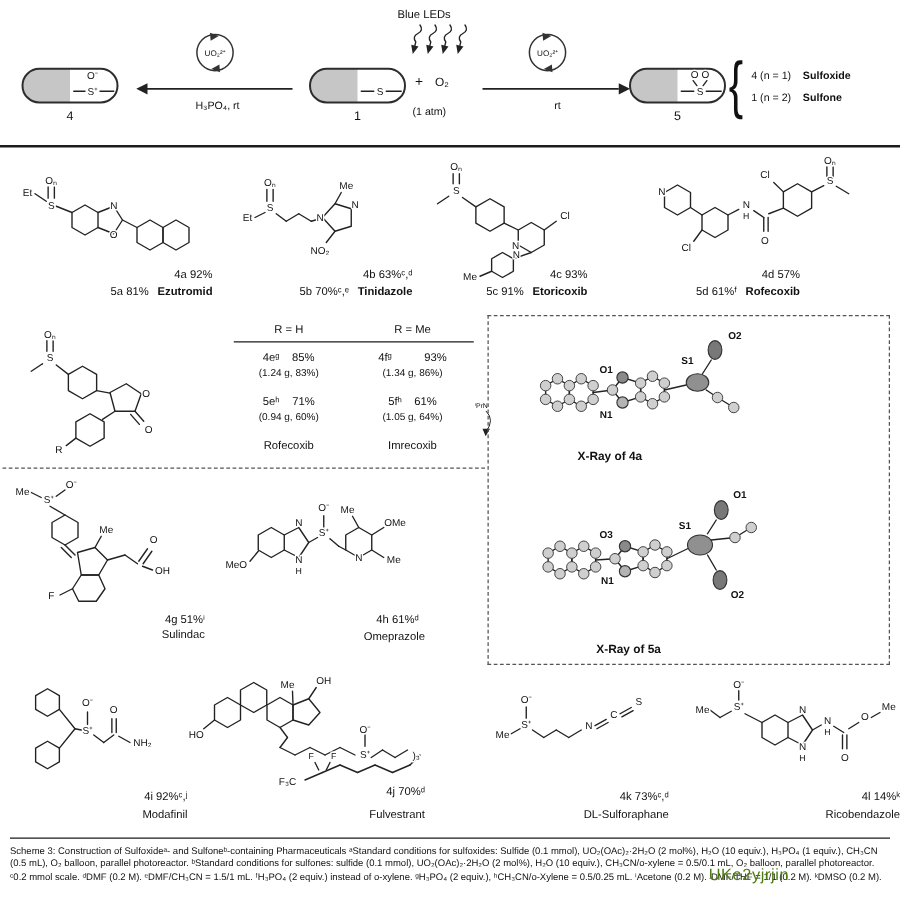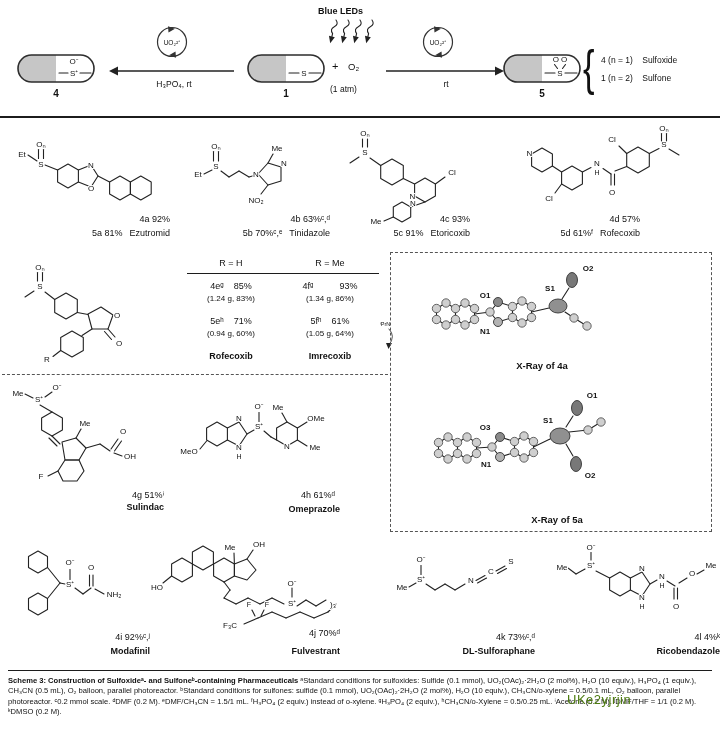--- a/index.html
+++ b/index.html
@@ -1,38 +1,38 @@
 <!DOCTYPE html>
 <html><head>
 <meta charset="utf-8">
 <style>
   *{margin:0;padding:0;box-sizing:border-box}
   body{background:#fff;font-family:"Liberation Sans",sans-serif;color:#111}
   #fig{position:relative;width:720px;height:736px;background:#fff;overflow:hidden}
   .t{position:absolute;white-space:nowrap;font-size:9px}
   .c{text-align:center}
-  .b{font-weight:bold}
+  .b{font-weight:normal}
   .yield{position:absolute;font-size:9px;text-align:right;white-space:nowrap}
-  .nm{font-weight:normal;margin-left:7px}
+  .nm{font-weight:bold;margin-left:7px}
   .sub{font-size:8px}
   svg{position:absolute;overflow:visible}
   svg .bd{stroke:#222;stroke-width:1.1;fill:none;stroke-linecap:round;stroke-linejoin:round}
   svg .bd2{stroke:#222;stroke-width:1.4;fill:none}
   svg text{font-family:"Liberation Sans",sans-serif;font-size:8px;fill:#111;text-anchor:middle;
            paint-order:stroke;stroke:#fff;stroke-width:2.2px;stroke-linejoin:round}
   svg text.s7{font-size:7px}
   svg text.s6{font-size:6.5px}
   svg text.n5{font-size:5.5px}
   svg text.xl{font-weight:bold}
   .orc{fill:#cfcfcf;stroke:#444;stroke-width:0.8}
   .oratom{stroke:#333;stroke-width:0.9}
   .hline{position:absolute;background:#1c1c1c}
   .dash{position:absolute;border-top:1.5px dashed #555}
   .dashbox{position:absolute;border:1.5px dashed #555}
-  .caplabel{position:absolute;font-size:9.5px;font-weight:bold;text-align:center;white-space:nowrap}
+  .caplabel{position:absolute;font-size:9.5px;font-weight:bold;white-space:nowrap}
   #caption{position:absolute;left:8px;top:676px;width:704px;font-size:7.6px;line-height:1.35;color:#111}
   #watermark{position:absolute;left:567px;top:692px;font-size:13px;color:#4d7c0f;letter-spacing:.5px}
   .brace{position:absolute;font-size:46px;font-weight:300;transform:scale(.75,1.1)}
 </style>
 </head>
 <body>
 
 <div id="fig">
 
   <div class="t b" style="left:318px;top:6px">Blue LEDs</div>
@@ -553,21 +553,21 @@
     <text x="39" y="8">O⁻</text>
     <text x="90" y="28.5">N</text>
     <text x="90" y="58">N</text>
     <text x="90" y="67" class="s7">H</text>
     <text x="110" y="37">N</text>
     <text x="110" y="46" class="s7">H</text>
     <text x="124" y="67">O</text>
     <text x="140" y="34">O</text>
     <text x="159" y="26">Me</text>
   </svg>
-  <div class="yield" style="left:552px;top:632px;width:168px">4l 4%ᵏ</div>
+  <div class="yield" style="left:552px;top:632px;width:168px">4l 14%ᵏ</div>
   <div class="yield b" style="left:552px;top:646px;width:168px">Ricobendazole</div>
 
   <div class="hline" style="left:8px;top:670px;width:704px;height:1px"></div>
   <div id="caption">
     <span class="b">Scheme 3: Construction of Sulfoxideᵃ- and Sulfoneᵇ-containing Pharmaceuticals</span><span> ᵃStandard conditions for sulfoxides: Sulfide (0.1 mmol), UO₂(OAc)₂·2H₂O (2 mol%), H₂O (10 equiv.), H₃PO₄ (1 equiv.), CH₃CN (0.5 mL), O₂ balloon, parallel photoreactor. ᵇStandard conditions for sulfones: sulfide (0.1 mmol), UO₂(OAc)₂·2H₂O (2 mol%), H₂O (10 equiv.), CH₃CN/o-xylene = 0.5/0.1 mL, O₂ balloon, parallel photoreactor. ᶜ0.2 mmol scale. ᵈDMF (0.2 M). ᵉDMF/CH₃CN = 1.5/1 mL. ᶠH₃PO₄ (2 equiv.) instead of o-xylene. ᵍH₃PO₄ (2 equiv.), ʰCH₃CN/o-Xylene = 0.5/0.25 mL. ⁱAcetone (0.2 M). ʲDMF/THF = 1/1 (0.2 M). ᵏDMSO (0.2 M).</span>
   </div>
   <div id="watermark">UKe2yjrjin</div>
 
 </div>
 

